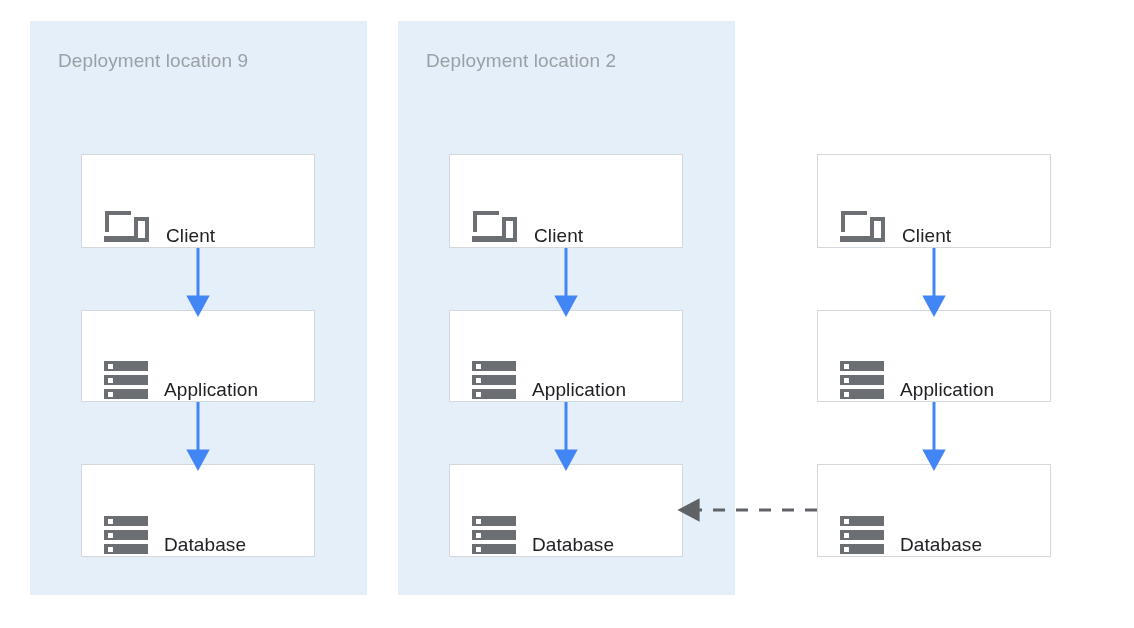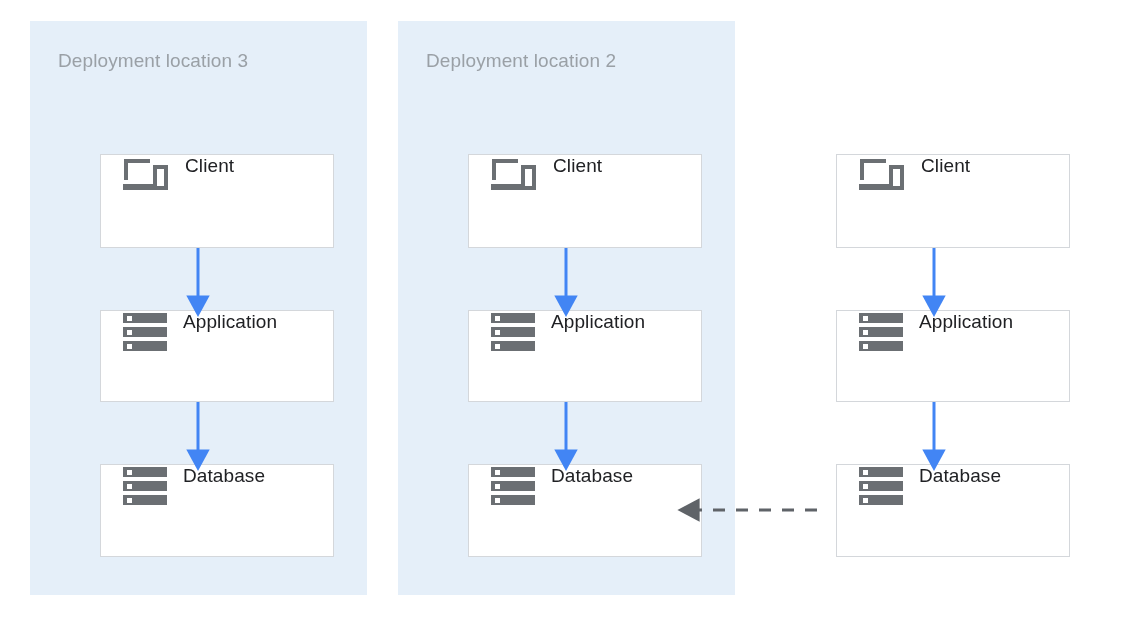--- a/index.html
+++ b/index.html
@@ -38,22 +38,21 @@
     white-space: nowrap;
     letter-spacing: 0.1px;
   }
 
   .node {
     position: absolute;
     background: #ffffff;
     border: 1px solid #d4d7db;
     box-sizing: border-box;
     display: flex;
-    align-items: flex-start;
-    margin-left: 19px;
+    align-items: flex-end;
   }
 
   .node-icon {
     flex: 0 0 auto;
     margin-left: 22px;
     width: 46px;
     height: 42px;
     position: relative;
   }
 
@@ -116,21 +115,21 @@
     height: 628px;
     pointer-events: none;
   }
 </style>
 </head>
 <body>
 
 <div id="diagram">
 
   <div class="panel" style="left:30px; top:21px; width:337px; height:574px;">
-    <div class="panel-title">Deployment location 3</div>
+    <div class="panel-title">Deployment location 9</div>
   </div>
 
   <div class="node" style="left:81px; top:154px; width:234px; height:94px;">
     <span class="node-icon icon-devices">
       <span class="laptop-screen"></span>
       <span class="laptop-base"></span>
       <span class="phone"></span>
     </span>
     <span class="node-label">Client</span>
   </div>

